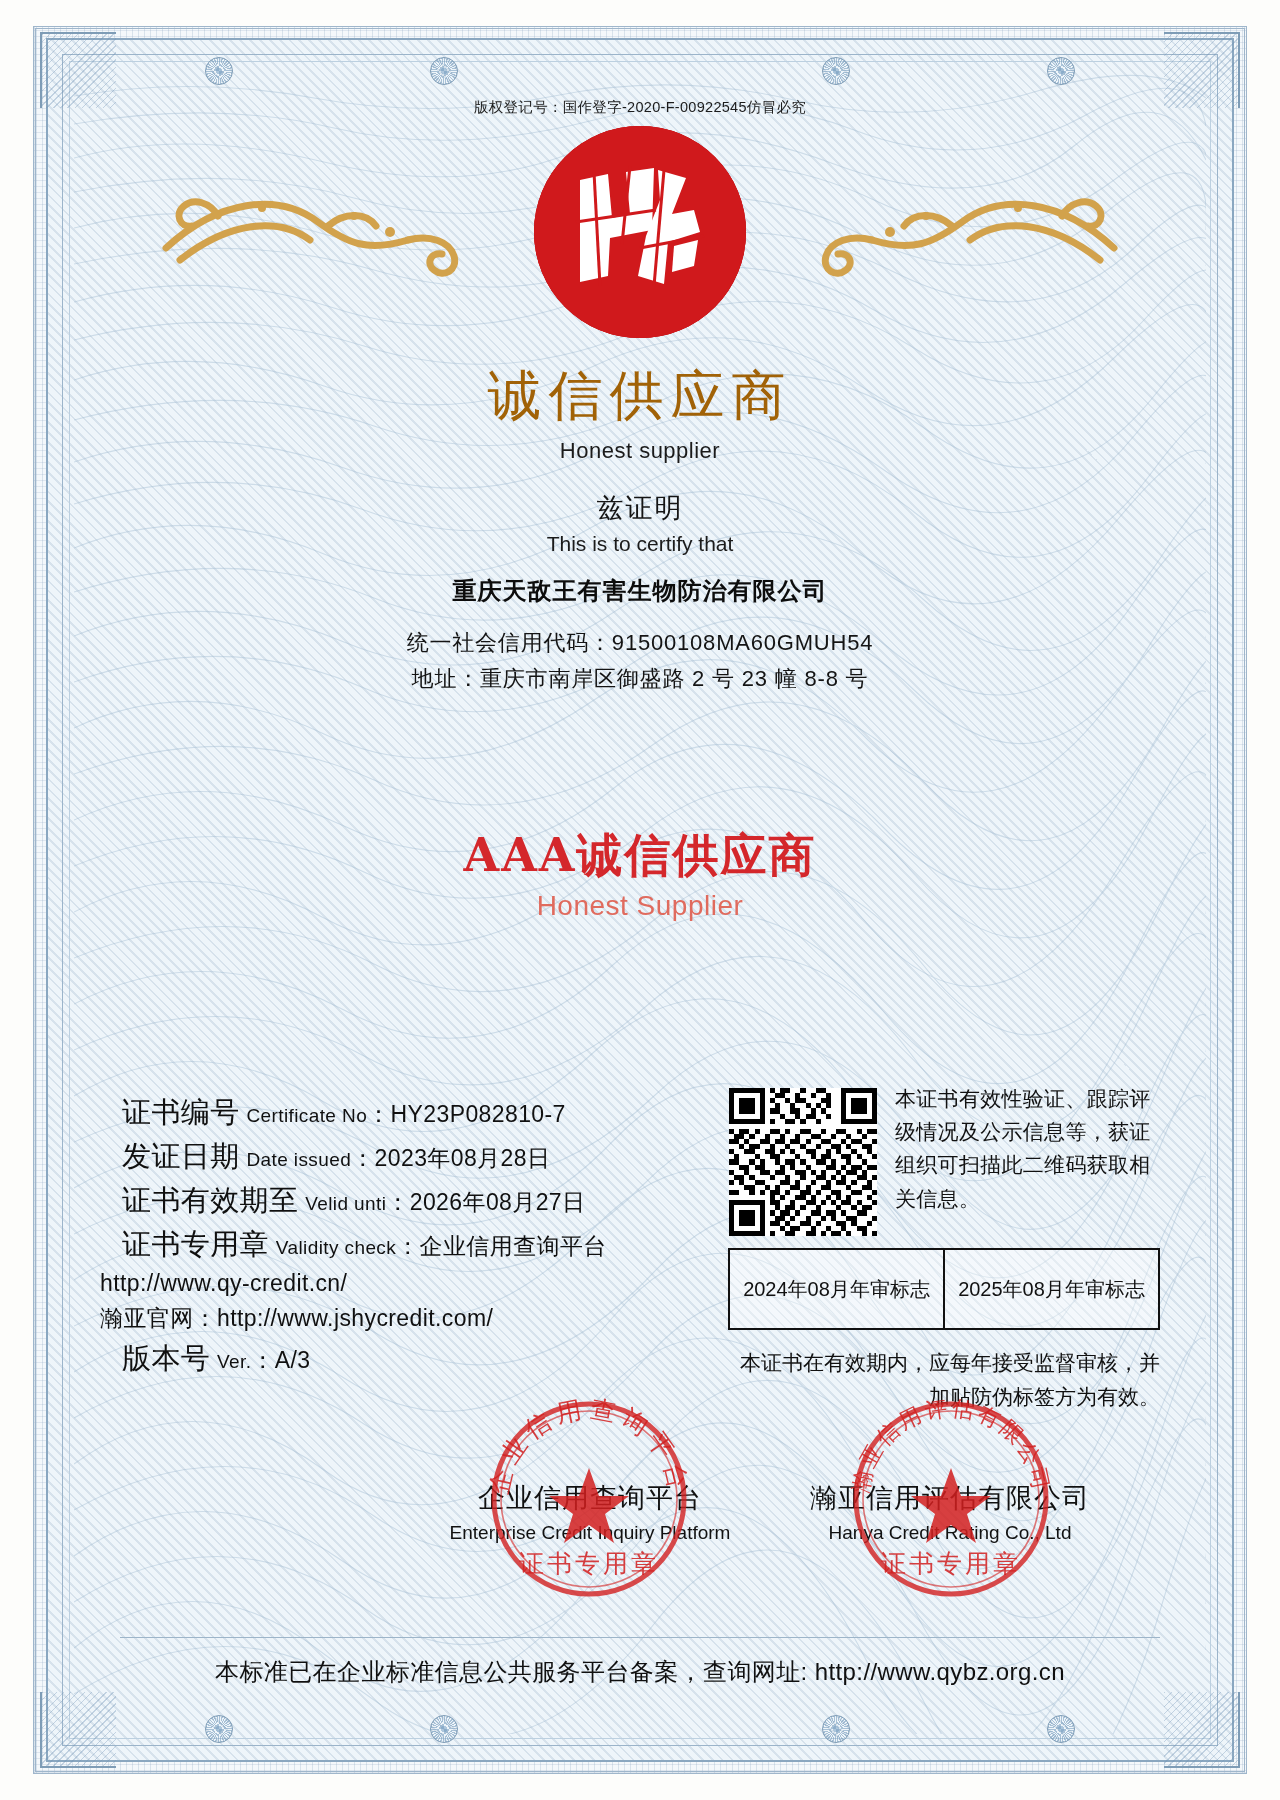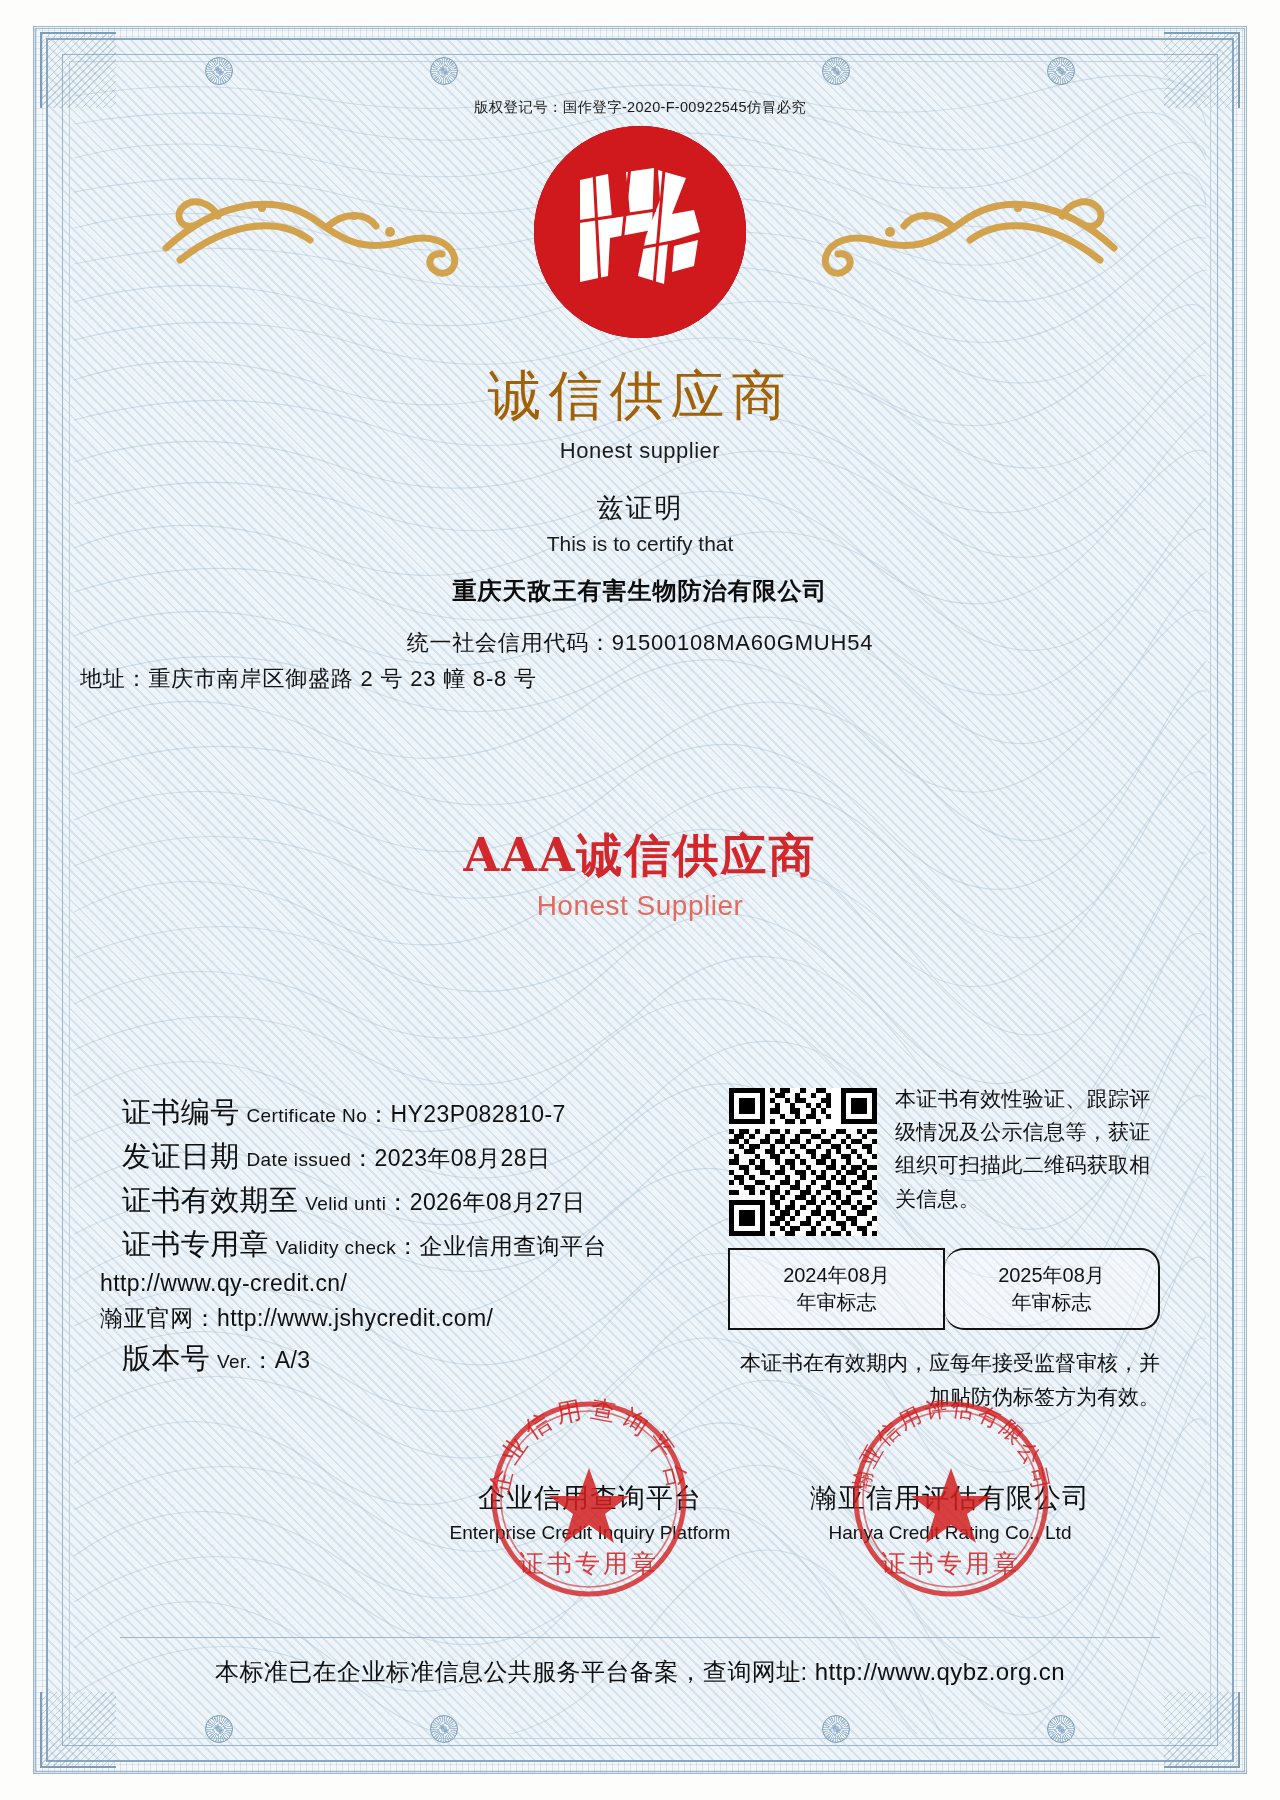--- a/index.html
+++ b/index.html
@@ -204,21 +204,21 @@
     left: 0; right: 0;
     text-align: center;
     font-size: 22px;
     color: #141414;
     letter-spacing: .8px;
   }
   .company-addr {
     position: absolute;
     top: 594px;
     left: 0; right: 0;
-    text-align: left;
+    text-align: center;
     font-size: 22px;
     color: #141414;
     letter-spacing: .8px;
   }
 
   .award-cn {
     position: absolute;
     top: 755px;
     left: 0; right: 0;
     text-align: center;
@@ -281,29 +281,29 @@
     top: 1178px;
     width: 432px;
     height: 82px;
     display: flex;
     gap: 0;
   }
   .audit-box {
     flex: 1;
     border: 2px solid #111;
     display: flex;
-    flex-direction: column;
+    flex-direction: row;
     align-items: center;
     justify-content: center;
     font-size: 20px;
     line-height: 1.35;
     color: #111;
     background: rgba(255,255,255,.35);
   }
-  .audit-box + .audit-box { border-left: none; border-radius: 19px; }
+  .audit-box + .audit-box { border-left: none; }
 
   .audit-note {
     position: absolute;
     left: 648px;
     top: 1276px;
     width: 432px;
     text-align: right;
     font-size: 21px;
     line-height: 1.6;
     color: #111;

